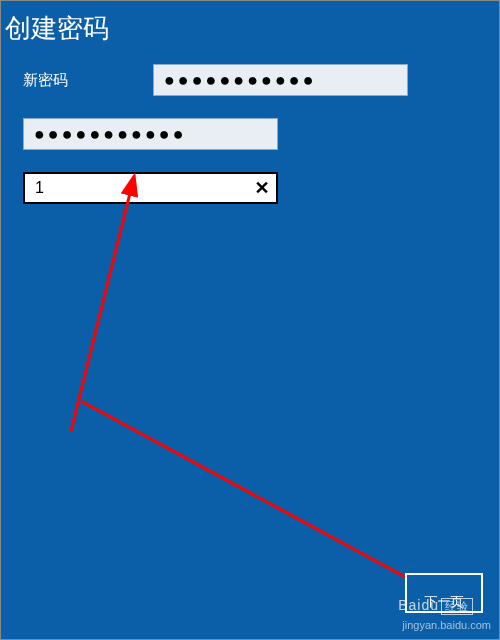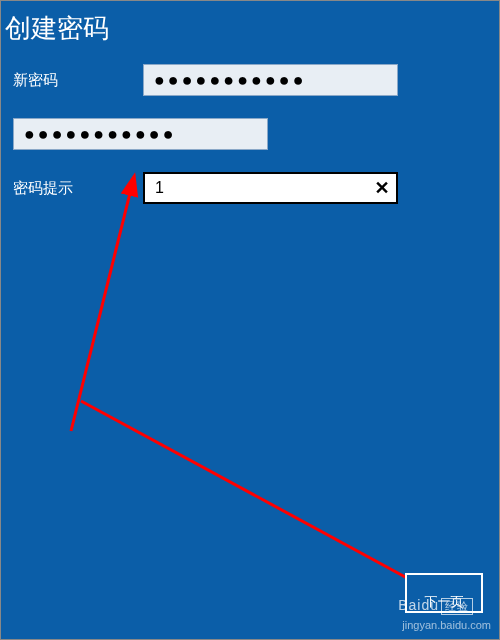--- a/index.html
+++ b/index.html
@@ -19,21 +19,21 @@
     .heading {
       color: #ffffff;
       font-size: 26px;
       font-weight: 300;
       padding: 10px 0 18px 4px;
     }
     .form-row {
       display: flex;
       align-items: center;
       margin-bottom: 22px;
-      padding-left: 12px;
+      padding-left: 22px;
     }
     .form-label {
       color: #ffffff;
       font-size: 15px;
       width: 130px;
       flex-shrink: 0;
     }
     .input-wrap {
       position: relative;
       width: 255px;
@@ -131,21 +131,20 @@
   </div>
 </div>
 
 <div class="form-row">
   <div class="input-wrap">
     <input type="text" class="pw-input" value="●●●●●●●●●●●" style="">
   </div>
 </div>
 
 <div class="form-row">
-  <div class="form-label">密码提示</div>
   <div class="input-wrap">
     <input type="text" class="hint-input" value="1" style="">
     <div class="clear-btn">
       <span>✕</span>
     </div>
   </div>
 </div>
 
 <svg class="arrow" style="left:60px; top:170px; width:90px; height:270px;">
   <defs>

